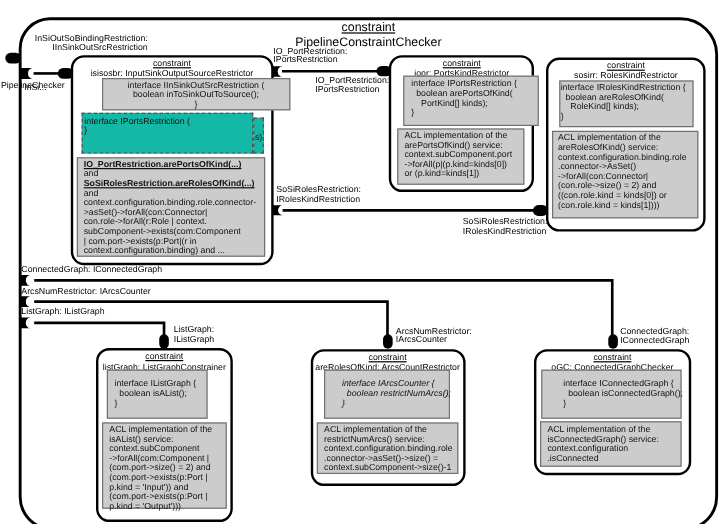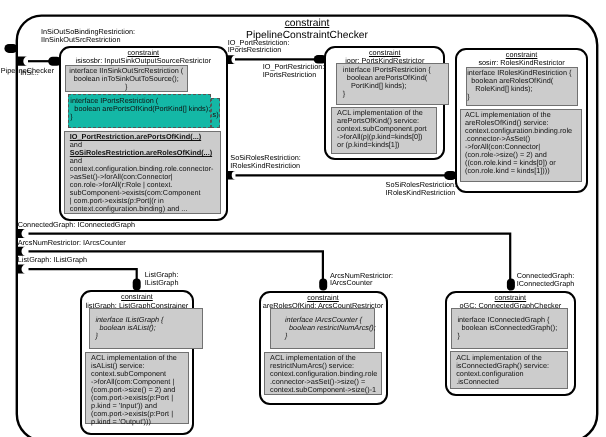--- a/index.html
+++ b/index.html
@@ -51,54 +51,54 @@
     <rect x="313.7" y="54.9" width="12.8" height="8.6" rx="4.3"></rect>
     <rect x="444.1" y="170.9" width="12.6" height="9.0" rx="4.5"></rect>
     <rect x="506.9" y="278.6" width="8.0" height="12.0" rx="4.0"></rect>
     <rect x="319.2" y="278.6" width="8.0" height="12.0" rx="4.0"></rect>
     <rect x="132.7" y="278.6" width="8.0" height="12.0" rx="4.0"></rect>
 
   </g>
 </svg>
 <div class="cbox" style="left:58.8px;top:45.6px;width:169px;height:175.8px;">
   <div class="hdr"><span class="st">constraint</span><br><span>isisosbr: InputSinkOutputSourceRestrictor</span></div>
-  <div class="panel ctr" style="left:4px;top:17.4px;width:123px;height:27.0px;"><div>interface IInSinkOutSrcRestriction (</div><div>boolean inToSinkOutToSource();</div><div>}</div></div>
-  <div class="panel dash" style="left:7.5px;top:46.9px;width:142.5px;height:33.3px;padding-left:1.0px;"><div>interface IPortsRestriction (</div><div>  boolean arePortsOfKind(PortKind[] kinds);</div><div>}</div></div>
+  <div class="panel ctr" style="left:24px;top:17.4px;width:157px;height:27.0px;"><div>interface IInSinkOutSrcRestriction (</div><div>boolean inToSinkOutToSource();</div><div>}</div></div>
+  <div class="panel dash" style="left:7.5px;top:46.9px;width:142.5px;height:33.3px;padding-left:1.0px;"><div>interface IPortsRestriction (</div><div>}</div></div>
   <div class="panel dash" style="left:150.1px;top:50.9px;width:9.4px;height:29.8px;padding:0;overflow:hidden;"><div style="margin-left:0.6px;margin-top:11.5px">s)</div></div>
   <div class="panel" style="left:3.3px;top:83.3px;width:157.0px;height:83.3px;padding-left:4.7px;"><div class="lbu">IO_PortRestriction.arePortsOfKind(...)</div><div class="lb">and</div><div class="lbu">SoSiRolesRestriction.areRolesOfKind(...)</div><div class="lb">and</div><div class="">context.configuration.binding.role.connector-</div><div class="">&gt;asSet()-&gt;forAll(con:Connector|</div><div class="">con.role-&gt;forAll(r:Role | context.</div><div class="">subComponent-&gt;exists(com:Component</div><div class="">| com.port-&gt;exists(p:Port|(r in</div><div class="">context.configuration.binding) and ...</div></div>
 </div>
 <div class="cbox" style="left:324.3px;top:45.7px;width:121px;height:113.9px;">
   <div class="hdr"><span class="st">constraint</span><br><span>iopr: PortsKindRestrictor</span></div>
   <div class="panel" style="left:9.5px;top:15.8px;width:113px;height:41.1px;padding-left:6px;"><div>interface IPortsRestriction {</div><div>  boolean arePortsOfKind(</div><div>    PortKind[] kinds);</div><div>}</div></div>
   <div class="panel" style="left:4.7px;top:59.0px;width:106.5px;height:47.3px;padding-left:5.1px;"><div class="lb">ACL implementation of the</div><div class="lb">arePortsOfKind() service:</div><div class="">context.subComponent.port</div><div class="">-&gt;forAll(p|(p.kind=kinds[0])</div><div class="">or (p.kind=kinds[1])</div></div>
 </div>
 <div class="cbox" style="left:455px;top:47.6px;width:133.2px;height:145.1px;">
   <div class="hdr"><span class="st">constraint</span><br><span>sosirr: RolesKindRestrictor</span></div>
   <div class="panel" style="left:9.2px;top:17.0px;width:112.3px;height:39.6px;padding-left:0;"><div>interface IRolesKindRestriction {</div><div>  boolean areRolesOfKind(</div><div>    RoleKind[] kinds);</div><div>}</div></div>
   <div class="panel" style="left:2.5px;top:59.5px;width:122.9px;height:72.8px;padding-left:4.5px;"><div class="lb">ACL implementation of the</div><div class="lb">areRolesOfKind() service:</div><div class="">context.configuration.binding.role</div><div class="">.connector-&gt;AsSet()</div><div class="">-&gt;forAll(con:Connector|</div><div class="">(con.role-&gt;size() = 2) and</div><div class="">((con.role.kind = kinds[0]) or</div><div class="">(con.role.kind = kinds[1])))</div></div>
 </div>
 <div class="cbox" style="left:79.9px;top:290.4px;width:114.1px;height:145.1px;">
   <div class="hdr"><span class="st">constraint</span><br><span>listGraph: ListGraphConstrainer</span></div>
-  <div class="panel" style="left:7.2px;top:15.6px;width:114px;height:41.0px;padding-top:7px;padding-left:5.3px;font-style:italic;"><div>interface IListGraph {</div><div>  boolean isAList();</div><div>}</div></div>
+  <div class="panel" style="left:7.2px;top:15.6px;width:84px;height:41.0px;padding-top:7px;padding-left:5.3px;"><div>interface IListGraph {</div><div>  boolean isAList();</div><div>}</div></div>
   <div class="panel" style="left:3.2px;top:59.4px;width:103.7px;height:72.6px;padding-left:5.0px;"><div class="lb">ACL implementation of the</div><div class="lb">isAList() service:</div><div class="">context.subComponent</div><div class="">-&gt;forAll(com:Component |</div><div class="">(com.port-&gt;size() = 2) and</div><div class="">(com.port-&gt;exists(p:Port |</div><div class="">p.kind = 'Input')) and</div><div class="">(com.port-&gt;exists(p:Port |</div><div class="">p.kind = 'Output')))</div></div>
 </div>
 <div class="cbox" style="left:258.5px;top:290.8px;width:129px;height:114.1px;">
   <div class="hdr"><span class="st">constraint</span><br><span>areRolesOfKind: ArcsCountRestrictor</span></div>
   <div class="panel" style="left:9.5px;top:15.4px;width:105.3px;height:40.6px;padding-top:7px;padding-left:14px;font-style:italic;"><div>interface IArcsCounter {</div><div>  boolean restrictNumArcs();</div><div>}</div></div>
   <div class="panel" style="left:3.6px;top:58.9px;width:117.5px;height:43.2px;padding-left:5.0px;"><div class="lb">ACL implementation of the</div><div class="lb">restrictNumArcs() service:</div><div class="">context.configuration.binding.role</div><div class="">.connector-&gt;asSet()-&gt;size() =</div><div class="">context.subComponent-&gt;size()-1</div></div>
 </div>
 <div class="cbox" style="left:444.9px;top:290.8px;width:130.9px;height:105.2px;">
   <div class="hdr"><span class="st">constraint</span><br><span>oGC: ConnectedGraphChecker</span></div>
-  <div class="panel" style="left:4.5px;top:14.9px;width:116.4px;height:41.3px;padding-top:7px;padding-left:5px;"><div>interface IConnectedGraph {</div><div>  boolean isConnectedGraph();</div><div>}</div></div>
+  <div class="panel" style="left:4.5px;top:14.9px;width:116.4px;height:41.3px;padding-top:7px;padding-left:17px;"><div>interface IConnectedGraph {</div><div>  boolean isConnectedGraph();</div><div>}</div></div>
   <div class="panel" style="left:3.3px;top:58.4px;width:118.2px;height:37.5px;padding-left:5.0px;"><div class="lb">ACL implementation of the</div><div class="lb">isConnectedGraph() service:</div><div class="">context.configuration</div><div class="">.isConnected</div></div>
 </div>
 
 <div class="lbl" style="left:0.8px;top:19.49px;margin-top:48px;">PipelineChecker</div>
 <div class="lbl" style="left:0;top:18px;width:614px;text-align:center;font-size:10.3px;line-height:11.8px;"><span style="text-decoration:underline">constraint</span><br><span>PipelineConstraintChecker</span></div>
-<div class="lbl" style="left:41px;top:27.89px;">InSiOutSoBindingRestriction:
+<div class="lbl" style="left:29px;top:27.89px;text-align:right;">InSiOutSoBindingRestriction:
 IInSinkOutSrcRestriction</div>
 <div class="lbl" style="left:20.2px;top:68.89px;">InSi...</div>
 <div class="lbl" style="left:227.8px;top:38.59px;">IO_PortRestriction:
 IPortsRestriction</div>
 <div class="lbl" style="left:262.7px;top:63.19px;">IO_PortRestriction:
 IPortsRestriction</div>
 <div class="lbl" style="left:230.3px;top:153.79px;">SoSiRolesRestriction:
 IRolesKindRestriction</div>
 <div class="lbl" style="left:385.6px;top:180.69px;">SoSiRolesRestriction:
 IRolesKindRestriction</div>

